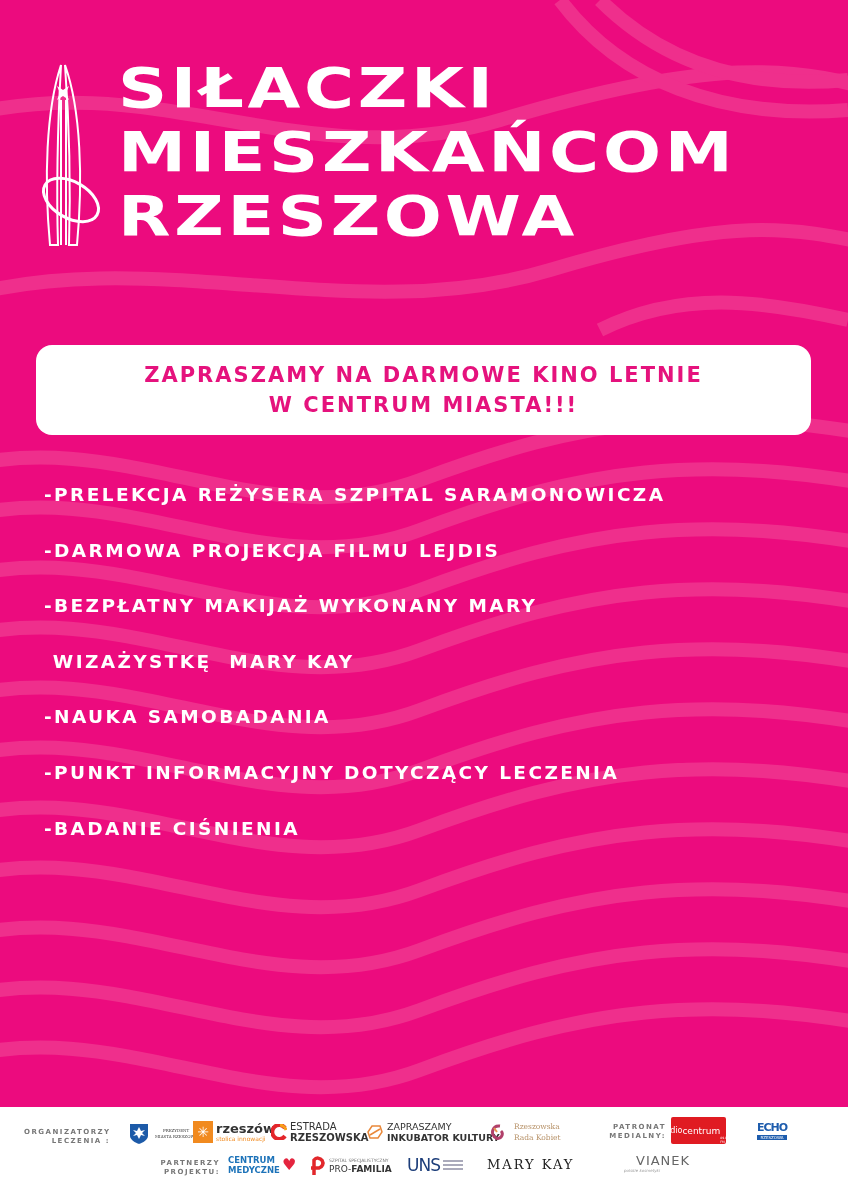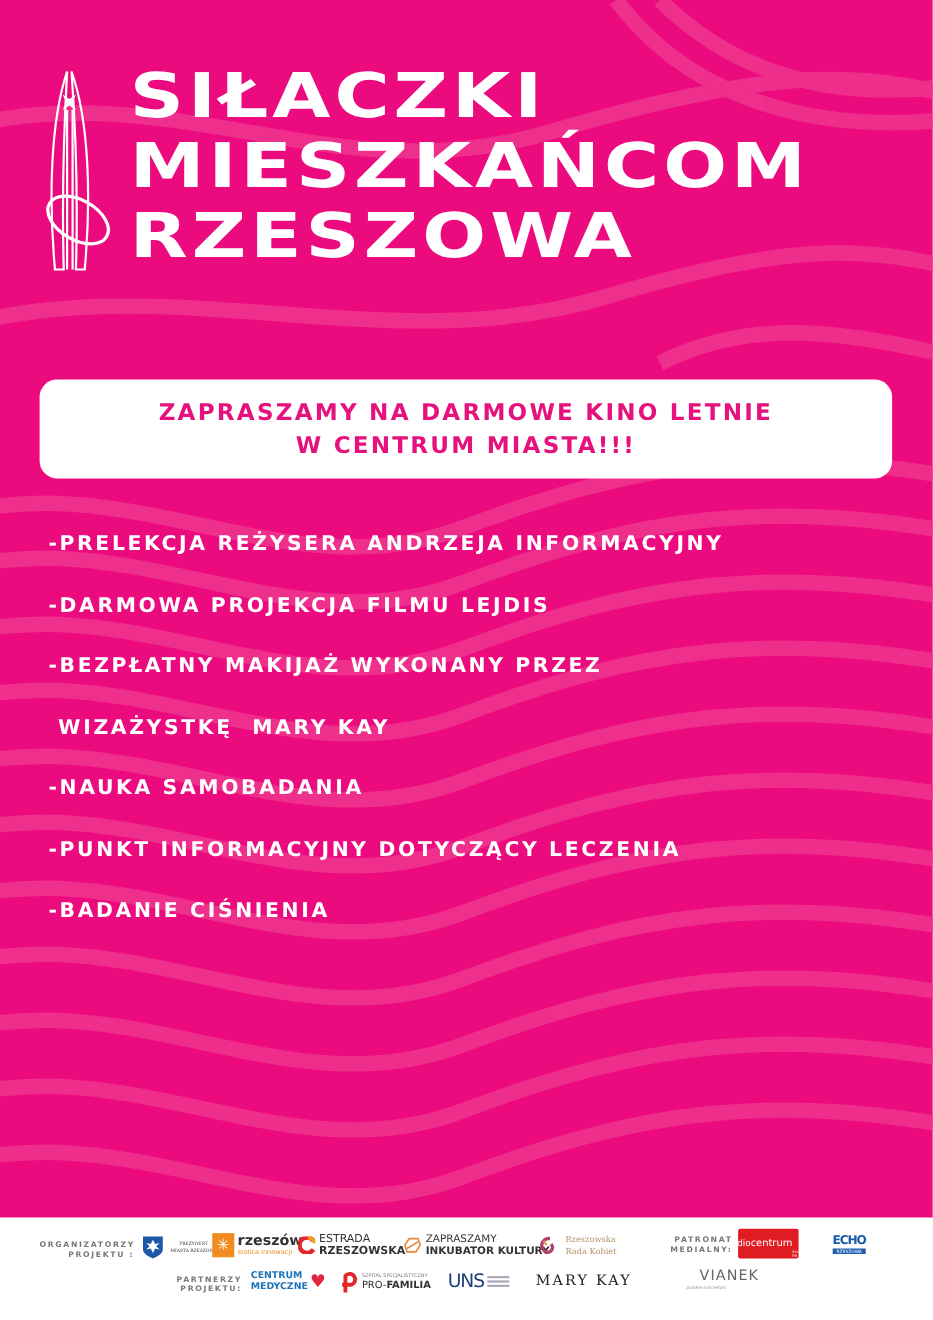--- a/index.html
+++ b/index.html
@@ -88,36 +88,36 @@
     <div>MIESZKAŃCOM</div>
     <div>RZESZOWA</div>
   </div>
 
   <div class="invite">
     <div>ZAPRASZAMY NA DARMOWE KINO LETNIE</div>
     <div>W CENTRUM MIASTA!!!</div>
   </div>
 
   <div class="items">
-    <div class="item">-PRELEKCJA REŻYSERA ANDRZEJA INFORMACYJNY</div>
+    <div class="item">-PRELEKCJA REŻYSERA SZPITAL SARAMONOWICZA</div>
     <div class="item">-DARMOWA PROJEKCJA FILMU LEJDIS</div>
-    <div class="item">-BEZPŁATNY MAKIJAŻ WYKONANY PRZEZ</div>
+    <div class="item">-BEZPŁATNY MAKIJAŻ WYKONANY MARY</div>
     <div class="item" style="white-space:pre"> WIZAŻYSTKĘ  MARY KAY</div>
     <div class="item">-NAUKA SAMOBADANIA</div>
     <div class="item">-PUNKT INFORMACYJNY DOTYCZĄCY LECZENIA</div>
     <div class="item">-BADANIE CIŚNIENIA</div>
   </div>
 
 </div>
 
 <div class="footer">
 
-  <div class="flabel" style="left:36px; top:21px; width:86px;">
+  <div class="flabel" style="left:24px; top:21px; width:86px;">
     <div>ORGANIZATORZY</div>
-    <div>PROJEKTU :</div>
+    <div>LECZENIA :</div>
   </div>
 
   <div class="logo-item" style="left:129px; top:16px;">
     <svg width="20" height="22" viewBox="0 0 20 22">
       <path d="M1 1 H19 V13 C19 18 10 21 10 21 C10 21 1 18 1 13 Z" fill="#1c5aa8"></path>
       <path d="M10 4 L12 8 L16 7 L13 10 L16 13 L12 12 L10 16 L8 12 L4 13 L7 10 L4 7 L8 8 Z" fill="#fff"></path>
     </svg>
     <div style="margin-left:6px; font-size:4px; color:#333; line-height:6px; text-align:center; font-family:'DejaVu Serif',serif;">
       <div>PREZYDENT</div>
       <div>MIASTA RZESZOWA</div>

